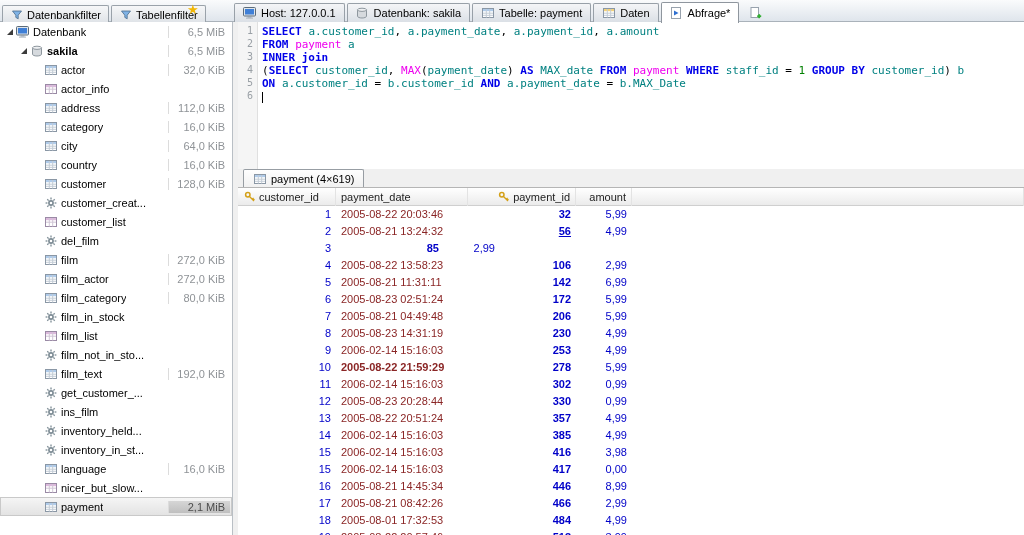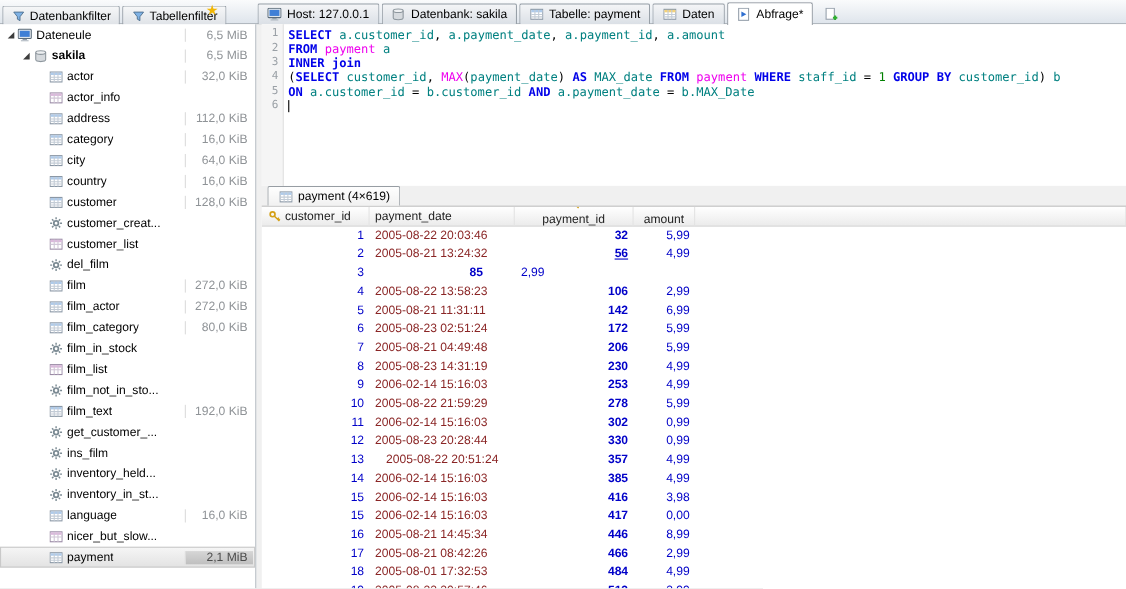--- a/index.html
+++ b/index.html
@@ -59,21 +59,21 @@
   .rtab { position:absolute; left:5px; bottom:0; display:flex; align-items:center; gap:5px;
           height:18px; padding:0 9px; background:linear-gradient(#fefefe,#f1f1f1);
           border:1px solid #979da3; border-bottom:none; border-radius:2px 2px 0 0; }
 
   
   .grid { position:absolute; left:238px; top:188px; right:0; bottom:0; background:#fff; overflow:hidden; }
   .ghead { display:flex; height:18px; background:linear-gradient(#ffffff,#ebebeb);
            border-bottom:1px solid #cfcfcf; }
   .hcell { display:flex; align-items:center; gap:3px; padding:0 5px; height:18px;
            border-right:1px solid #e3e3e3; color:#222; overflow:hidden; white-space:nowrap; }
-  .hcell.r { justify-content:flex-end;flex-direction:column; }
+  .hcell.r { justify-content:flex-end; }
   .grow { display:flex; height:17px; }
   .gcell { height:17px; line-height:17px; padding:0 5px; overflow:hidden; white-space:nowrap; }
   .gcell.r { text-align:right; }
   .v-int { color:var(--c-vint,#0000c8); }
   .v-intb { color:var(--c-vint,#0000c8); font-weight:bold; }
   .v-dt  { color:var(--c-vdt,#8a2525); }
 </style>
 </head>
 <body>
 
@@ -175,21 +175,21 @@
           <span style="width: 4px; flex: 0 0 auto;"></span>
           <span class="exp open"></span>
           <span class="icn">
             <svg width="13" height="12" viewBox="0 0 13 12">
               <rect x="0.5" y="0.5" width="12" height="8.5" rx="1" fill="#dfe5ea" stroke="#5b6b7a"></rect>
               <rect x="2" y="2" width="9" height="5.5" fill="#3f7fd6"></rect>
               <rect x="4.5" y="9.5" width="4" height="1" fill="#8a97a5"></rect>
               <rect x="3" y="10.6" width="7" height="1" fill="#aab4bd"></rect>
             </svg>
           </span>
-          <span class="lbl">Dateneule</span>
+          <span class="lbl">Datenbank</span>
           <span class="size has">6,5 MiB</span>
         </div>
         <div class="trow">
           <span style="width: 18px; flex: 0 0 auto;"></span>
           <span class="exp open"></span>
           <span class="icn">
             <svg width="12" height="12" viewBox="0 0 12 12">
               <path d="M1.5 2.8v6.4c0 1 2 1.8 4.5 1.8s4.5-.8 4.5-1.8V2.8" fill="#d6dade" stroke="#8e979e"></path>
               <ellipse cx="6" cy="2.8" rx="4.5" ry="1.6" fill="#eef0f2" stroke="#8e979e"></ellipse>
             </svg>
@@ -732,39 +732,39 @@
           <div class="gcell v-int r" style="width: 56px; flex: 0 0 56px;">4,99</div>
         </div>
         <div class="grow">
           <div class="gcell v-int r" style="width: 98px; flex: 0 0 98px;">9</div>
           <div class="gcell v-dt" style="width: 132px; flex: 0 0 132px;">2006-02-14 15:16:03</div>
           <div class="gcell v-intb r" style="width: 108px; flex: 0 0 108px;">253</div>
           <div class="gcell v-int r" style="width: 56px; flex: 0 0 56px;">4,99</div>
         </div>
         <div class="grow">
           <div class="gcell v-int r" style="width: 98px; flex: 0 0 98px;">10</div>
-          <div class="gcell v-dt" style="width: 132px; flex: 0 0 132px;">2005-08-22 21:59:29</div>
+          <div class="gcell v-dt" style="width: 132px; flex: 0 0 132px; font-weight: bold;">2005-08-22 21:59:29</div>
           <div class="gcell v-intb r" style="width: 108px; flex: 0 0 108px;">278</div>
           <div class="gcell v-int r" style="width: 56px; flex: 0 0 56px;">5,99</div>
         </div>
         <div class="grow">
           <div class="gcell v-int r" style="width: 98px; flex: 0 0 98px;">11</div>
           <div class="gcell v-dt" style="width: 132px; flex: 0 0 132px;">2006-02-14 15:16:03</div>
           <div class="gcell v-intb r" style="width: 108px; flex: 0 0 108px;">302</div>
           <div class="gcell v-int r" style="width: 56px; flex: 0 0 56px;">0,99</div>
         </div>
         <div class="grow">
           <div class="gcell v-int r" style="width: 98px; flex: 0 0 98px;">12</div>
           <div class="gcell v-dt" style="width: 132px; flex: 0 0 132px;">2005-08-23 20:28:44</div>
           <div class="gcell v-intb r" style="width: 108px; flex: 0 0 108px;">330</div>
           <div class="gcell v-int r" style="width: 56px; flex: 0 0 56px;">0,99</div>
         </div>
         <div class="grow">
           <div class="gcell v-int r" style="width: 98px; flex: 0 0 98px;">13</div>
-          <div class="gcell v-dt" style="width: 132px; flex: 0 0 132px; text-align: center;">2005-08-22 20:51:24</div>
+          <div class="gcell v-dt" style="width: 132px; flex: 0 0 132px;">2005-08-22 20:51:24</div>
           <div class="gcell v-intb r" style="width: 108px; flex: 0 0 108px;">357</div>
           <div class="gcell v-int r" style="width: 56px; flex: 0 0 56px;">4,99</div>
         </div>
         <div class="grow">
           <div class="gcell v-int r" style="width: 98px; flex: 0 0 98px;">14</div>
           <div class="gcell v-dt" style="width: 132px; flex: 0 0 132px;">2006-02-14 15:16:03</div>
           <div class="gcell v-intb r" style="width: 108px; flex: 0 0 108px;">385</div>
           <div class="gcell v-int r" style="width: 56px; flex: 0 0 56px;">4,99</div>
         </div>
         <div class="grow">

